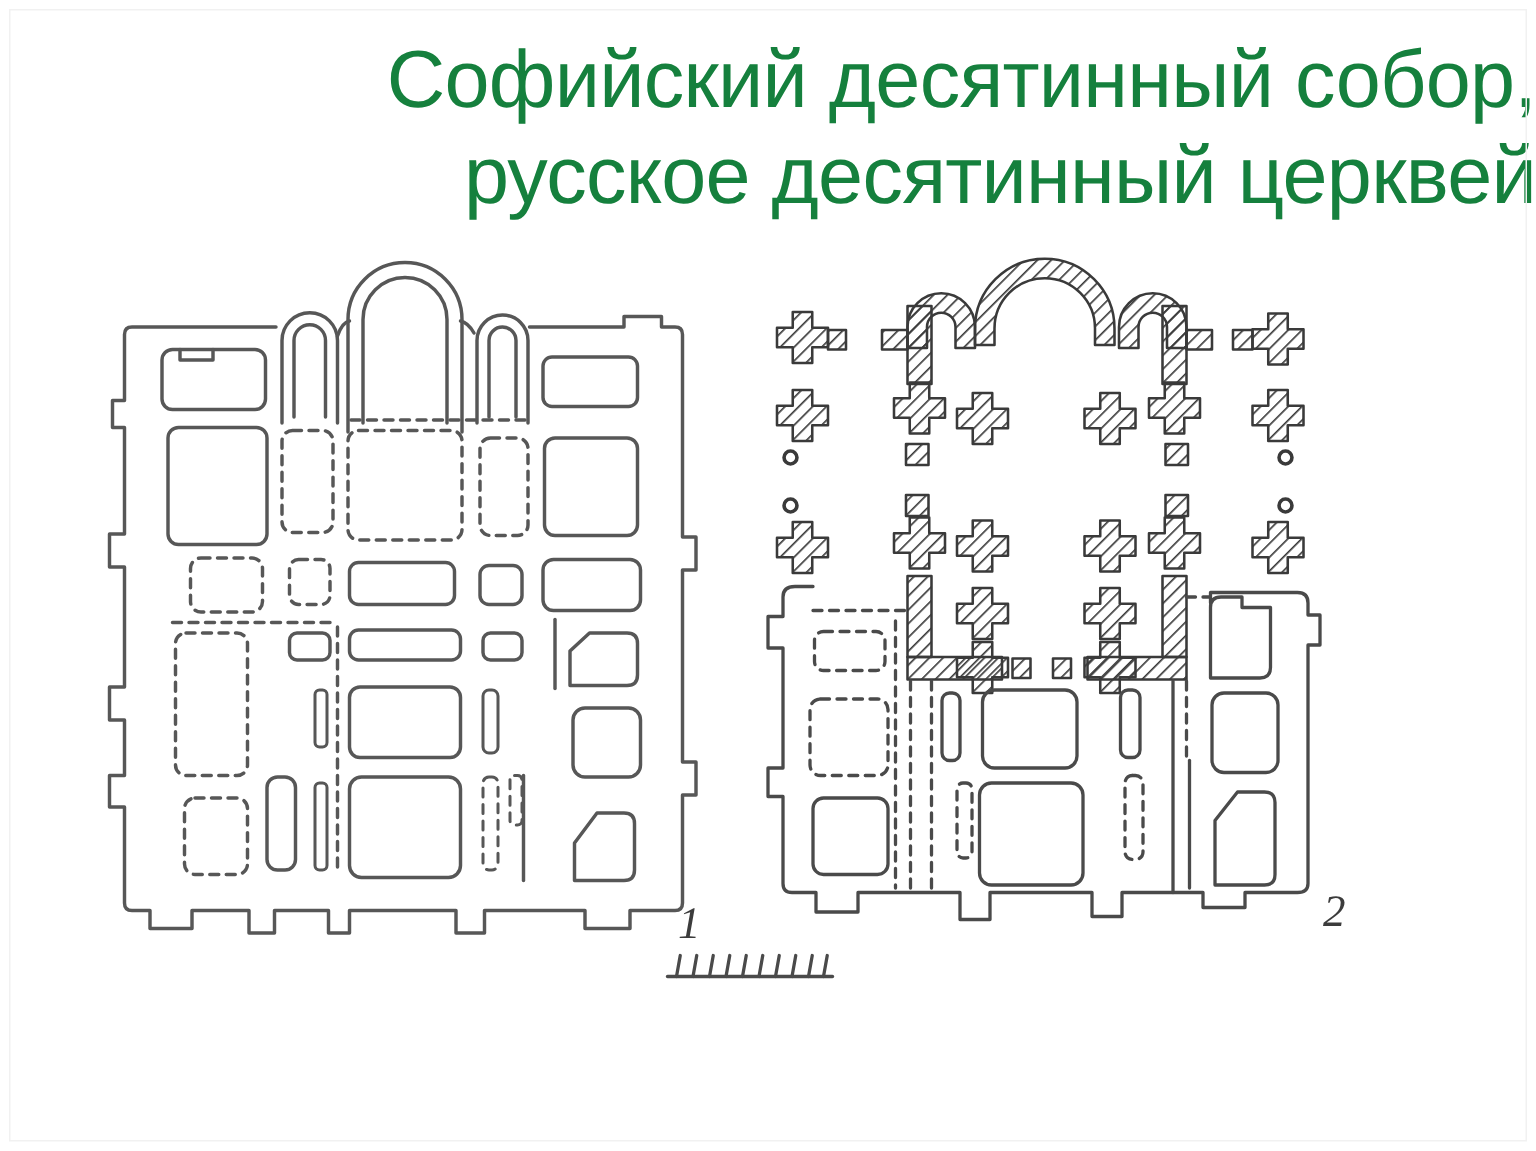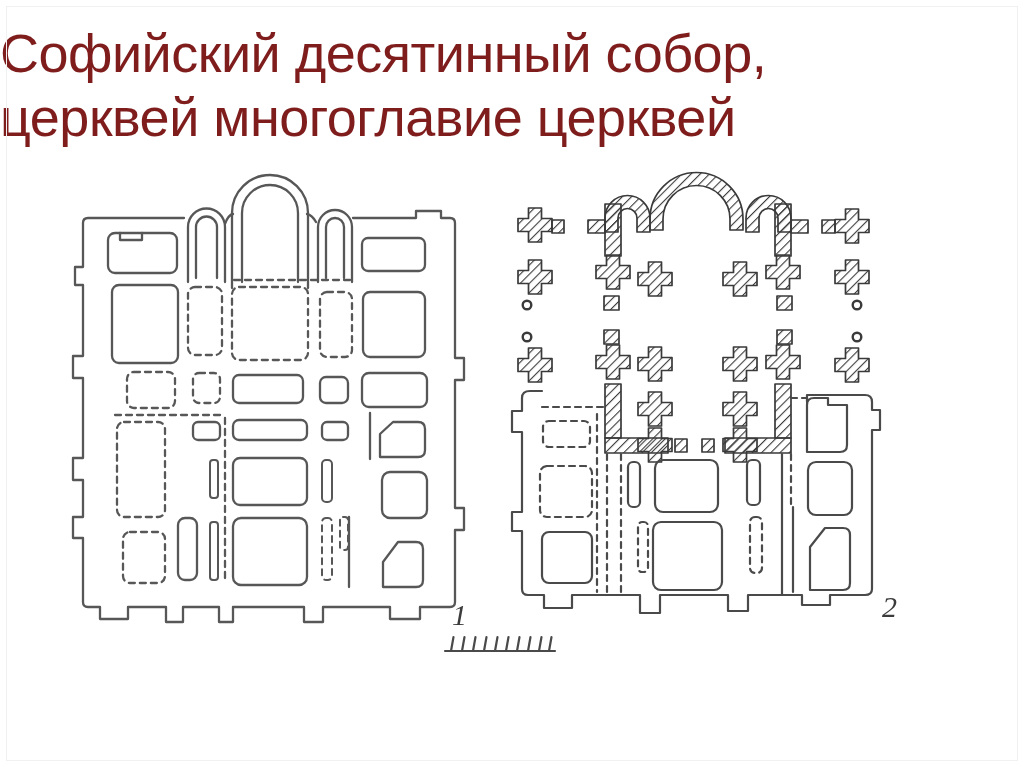--- a/index.html
+++ b/index.html
@@ -5,22 +5,22 @@
   html,body{margin:0;padding:0;background:#fff;}
   .slide{
     position:relative;width:1024px;height:767px;background:#ffffff;
     overflow:hidden;font-family:"Liberation Sans",sans-serif;
     box-sizing:border-box;
   }
   .slide::after{
     content:"";position:absolute;inset:6px;border:1px solid #f1f1f1;pointer-events:none;
   }
   .title{
-    position:absolute;top:22px;left:0;width:1024px;text-align:left;
-    color:#7f1d1d;font-size:54px;line-height:1.18;letter-spacing:-0.5px;
+    position:absolute;top:22px;left:0;width:1024px;text-align:right;
+    color:#15803d;font-size:54px;line-height:1.18;letter-spacing:-0.5px;
     font-weight:400;
   }
   .plan{position:absolute;}
   .plan1{left:56px;top:170px;}
   .plan2{left:500px;top:162px;}
   .scalebar{position:absolute;left:437px;top:628px;}
   
   .p1 path,.p1 rect,.p1 line{stroke:#575757;fill:none;stroke-width:2.3;stroke-linejoin:round;stroke-linecap:round;}
   .p1 .d{stroke-dasharray:6 5;}
   .p1 .thin{stroke-width:2;}
@@ -30,21 +30,21 @@
   .figlabel{font-family:"Liberation Serif",serif;font-style:italic;font-size:30px;fill:#3c3c3c;}
   .sb line,.sb path{stroke:#4a4a4a;stroke-width:2.2;fill:none;stroke-linecap:round;}
 </style>
 </head>
 <body>
 
 <div class="slide">
 
   <div class="title">
     <div>Софийский десятинный собор,</div>
-    <div>церквей многоглавие церквей</div>
+    <div>русское десятинный церквей</div>
   </div>
 
   <svg class="plan plan1" width="420" height="480" viewBox="0 0 420 480">
     <g class="p1">
 
       <path d="
         M 297,48 H 360 V 41 H 385 V 48 H 394 Q 399,48 399,53
         V 188 H 408 V 210 H 399 V 338 H 408 V 360 H 399 V 432 Q 399,437 394,437
         H 364 V 449 H 334 V 437 H 267 V 452 H 248 V 437 H 177 V 452 H 163 V 437
         H 127 V 452 H 110 V 437 H 72 V 449 H 44 V 437 H 32 Q 27,437 27,432

